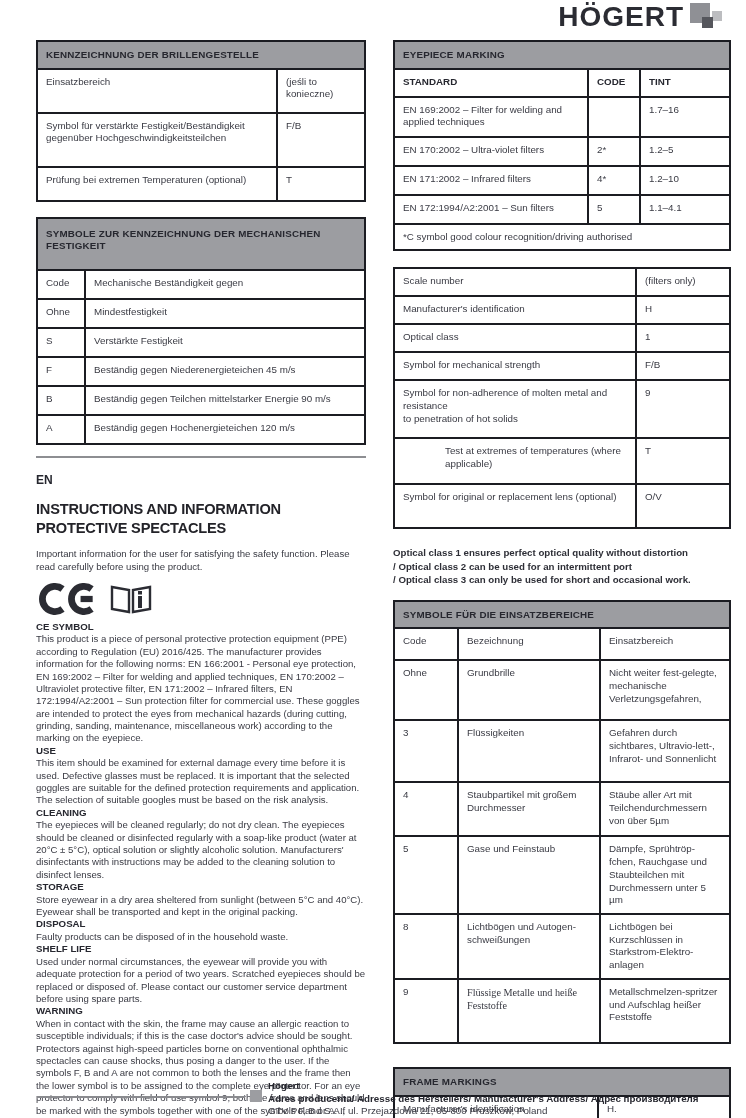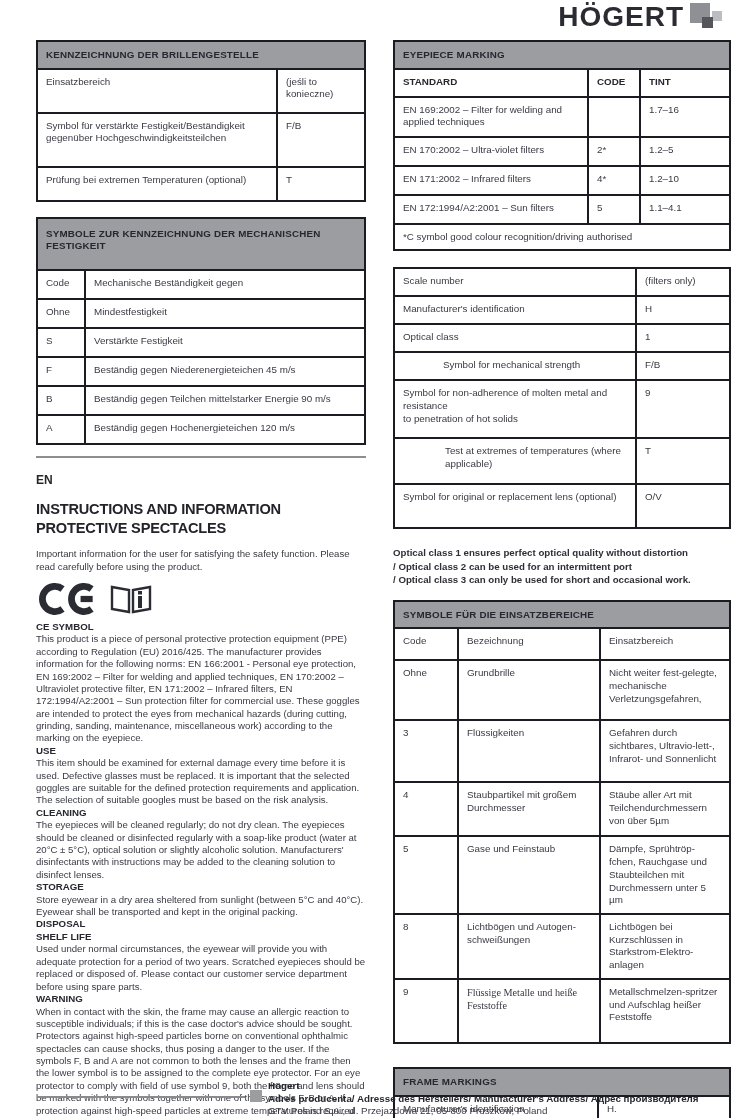--- a/index.html
+++ b/index.html
@@ -148,20 +148,21 @@
 
       <div class="sec-h">CE SYMBOL</div>
       <p>This product is a piece of personal protective protection equipment (PPE) according to Regulation (EU) 2016/425. The manufacturer provides information for the following norms: EN 166:2001 - Personal eye protection, EN 169:2002 – Filter for welding and applied techniques, EN 170:2002 – Ultraviolet protective filter, EN 171:2002 – Infrared filters, EN 172:1994/A2:2001 – Sun protection filter for commercial use. These goggles are intended to protect the eyes from mechanical hazards (during cutting, grinding, sanding, maintenance, miscellaneous work) according to the marking on the eyepiece.</p>
       <div class="sec-h">USE</div>
       <p>This item should be examined for external damage every time before it is used. Defective glasses must be replaced. It is important that the selected goggles are suitable for the defined protection requirements and application. The selection of suitable googles must be based on the risk analysis.</p>
       <div class="sec-h">CLEANING</div>
       <p>The eyepieces will be cleaned regularly; do not dry clean. The eyepieces should be cleaned or disinfected regularly with a soap-like product (water at 20°C ± 5°C), optical solution or slightly alcoholic solution. Manufacturers' disinfectants with instructions may be added to the cleaning solution to disinfect lenses.</p>
       <div class="sec-h">STORAGE</div>
       <p>Store eyewear in a dry area sheltered from sunlight (between 5°C and 40°C). Eyewear shall be transported and kept in the original packing.</p>
       <div class="sec-h">DISPOSAL</div>
+      <p>Faulty products can be disposed of in the household waste.</p>
       <div class="sec-h">SHELF LIFE</div>
       <p>Used under normal circumstances, the eyewear will provide you with adequate protection for a period of two years. Scratched eyepieces should be replaced or disposed of. Please contact our customer service department before using spare parts.</p>
       <div class="sec-h">WARNING</div>
       <p>When in contact with the skin, the frame may cause an allergic reaction to susceptible individuals; if this is the case doctor's advice should be sought. Protectors against high-speed particles borne on conventional ophthalmic spectacles can cause shocks, thus posing a danger to the user. If the symbols F, B and A are not common to both the lenses and the frame then the lower symbol is to be assigned to the complete eye protector. For an eye protector to comply with field of use symbol 9, both the frame and lens should be marked with the symbols together with one of the symbols F, B or A. If protection against high-speed particles at extreme temperatures is required then the selected eye-protector should be marked with the letter T immediately after the impact letter, i.e. FT, BT or AT. If the impact letter is not followed by the letter T then the eye protector is only to be used for protection against high-speed particles at room temperature.</p>
     </div>
   </div>
 
   <div class="col-right">
 
     <div class="tbl" style="margin-bottom:16px;">
@@ -202,21 +203,21 @@
         <div class="tcell w92">(filters only)</div>
       </div>
       <div class="trow" style="min-height:26px;">
         <div class="tcell w-f">Manufacturer's identification</div>
         <div class="tcell w92">H</div>
       </div>
       <div class="trow" style="min-height:26px;">
         <div class="tcell w-f">Optical class</div>
         <div class="tcell w92">1</div>
       </div>
-      <div class="trow" style="min-height:26px;padding-left:40px;">
+      <div class="trow" style="min-height:26px;">
         <div class="tcell w-f">Symbol for mechanical strength</div>
         <div class="tcell w92">F/B</div>
       </div>
       <div class="trow" style="min-height:56px;">
         <div class="tcell w-f">Symbol for non-adherence of molten metal and resistance
 to penetration of hot solids</div>
         <div class="tcell w92">9</div>
       </div>
       <div class="trow" style="min-height:44px;padding-left:42px;">
         <div class="tcell w-f">Test at extremes of temperatures (where applicable)</div>

